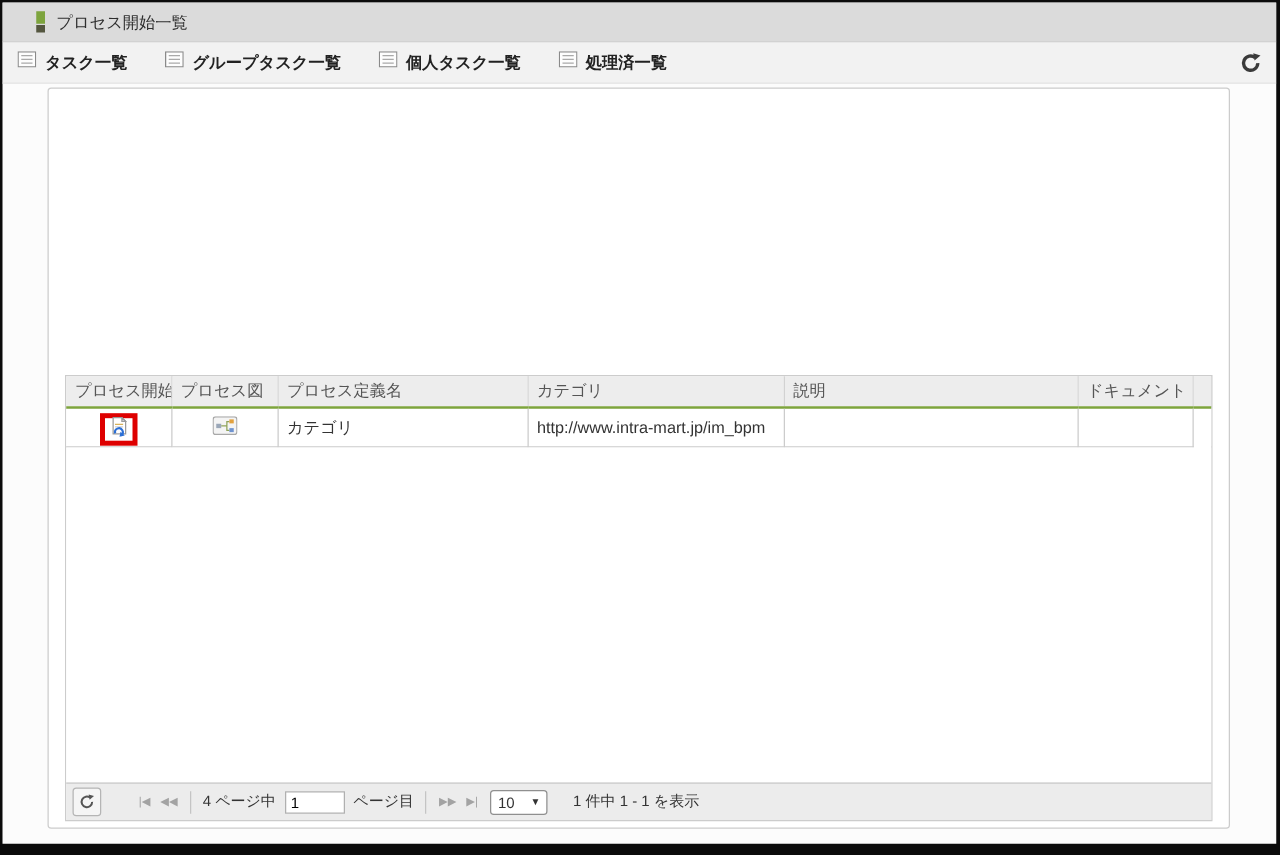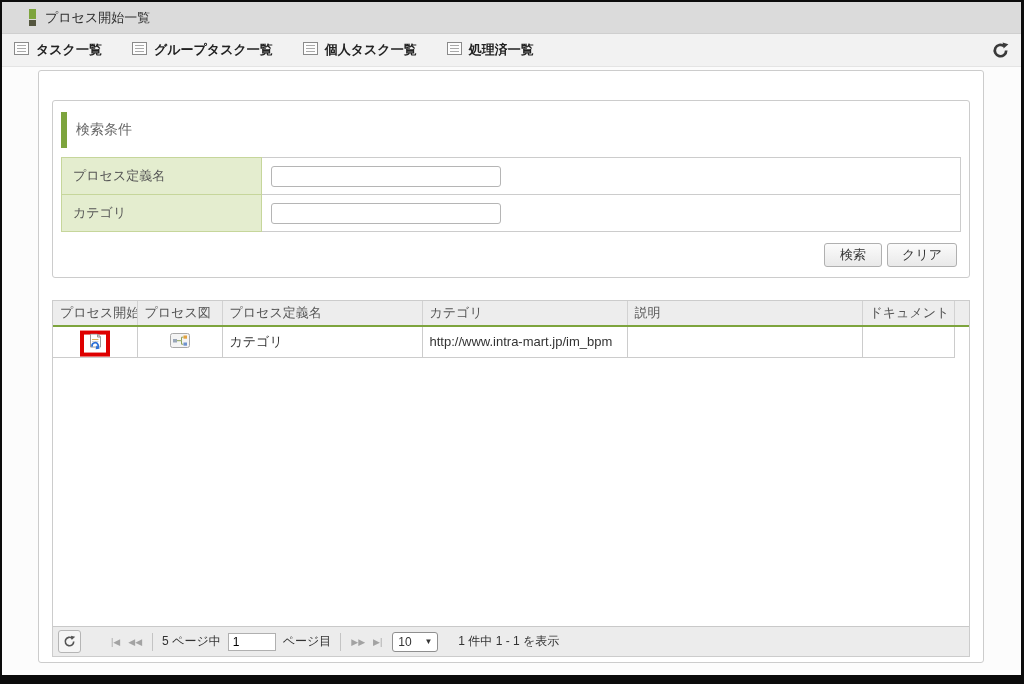--- a/index.html
+++ b/index.html
@@ -149,46 +149,20 @@
     <span class="toolbar-refresh">
       <svg width="17" height="17" viewBox="0 0 17 17">
           <path d="M14.2 8.5a5.7 5.7 0 1 1-2.1-4.4" fill="none" stroke="#3a3a3a" stroke-width="2.7"></path>
           <polygon points="10.6,0.6 16.4,2.3 11.6,6.4" fill="#3a3a3a"></polygon>
         </svg>
     </span>
   </div>
 
   <div class="container">
 
-    <div class="search-panel">
-      <div class="search-header">
-        <span class="green-bar"></span>
-        <span class="search-title">検索条件</span>
-      </div>
-      <table class="form-table">
-        <tbody>
-          <tr>
-            <td class="label-cell">プロセス定義名</td>
-            <td class="input-cell">
-              <input type="text" value="" style="">
-            </td>
-          </tr>
-          <tr>
-            <td class="label-cell">カテゴリ</td>
-            <td class="input-cell">
-              <input type="text" value="" style="">
-            </td>
-          </tr>
-        </tbody>
-      </table>
-      <div class="search-buttons">
-        <button class="btn">検索</button>
-        <button class="btn">クリア</button>
-      </div>
-    </div>
 
     <div class="grid-panel">
       <table class="grid-table">
         <colgroup>
           <col style="width:84px">
             <col style="width:85px">
             <col style="width:200px">
           <col style="width:205px">
             <col style="width:235px">
             <col style="width:92px">
@@ -246,21 +220,21 @@
       <div class="grid-footer">
         <span class="pg-refresh">
           <svg width="13" height="13" viewBox="0 0 16 16">
               <path d="M13.2 8a5.2 5.2 0 1 1-1.9-4" fill="none" stroke="#555" stroke-width="2"></path>
               <polygon points="9.8,0.8 15,2.3 10.7,6" fill="#555"></polygon>
             </svg>
         </span>
         <span class="pg-nav nav-first">|◀</span>
         <span class="pg-nav">◀◀</span>
         <span class="pg-sep"></span>
-        <span class="pg-text">5 ページ中</span>
+        <span class="pg-text">4 ページ中</span>
         <input class="pg-input" type="text" value="1" style="">
         <span class="pg-text">ページ目</span>
         <span class="pg-sep"></span>
         <span class="pg-nav">▶▶</span>
         <span class="pg-nav">▶|</span>
         <span class="pg-select">
           <span>10</span>
           <span class="arrow">▼</span>
         </span>
         <span class="pg-status">1 件中 1 - 1 を表示</span>

